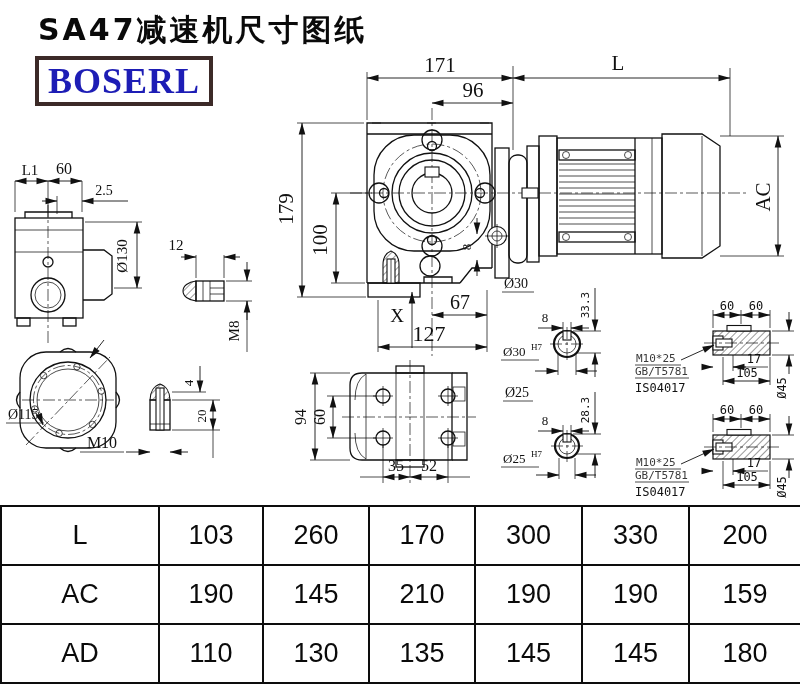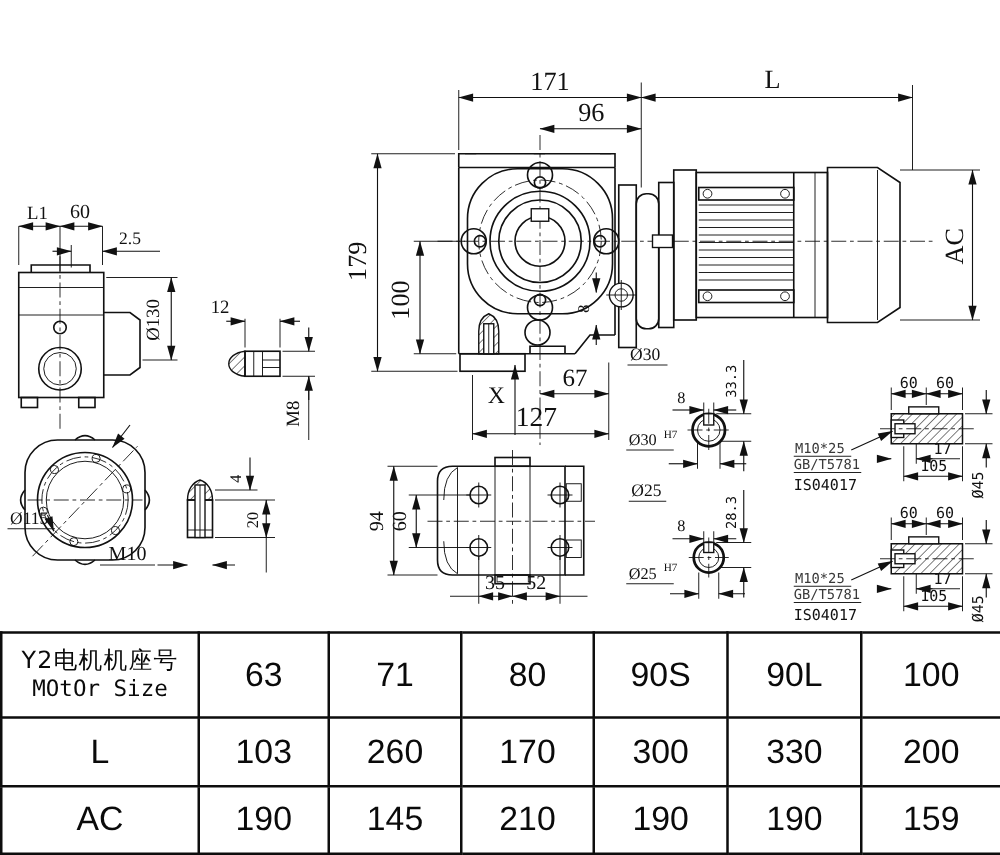--- a/index.html
+++ b/index.html
@@ -422,58 +422,57 @@
   <text class="tm" font-size="12" text-anchor="middle" transform="translate(786,487) rotate(-90)">Ø45</text>
   <text class="tg" x="636" y="466" font-size="11">M10*25</text>
   <line class="sth" x1="635" y1="469" x2="681" y2="469" stroke="#3a3a3a"></line>
   <text class="tg" x="635" y="479" font-size="11">GB/T5781</text>
   <line class="sth" x1="635" y1="482" x2="689" y2="482" stroke="#3a3a3a"></line>
   <text class="tm" x="635" y="496" font-size="12">IS04017</text>
   <line class="dm" x1="681" y1="464" x2="714" y2="449" marker-end="url(#ar)"></line>
 </g>
 </svg>
 
+<div id="title">SA47减速机尺寸图纸</div>
+<div id="logo">BOSERL</div>
 
 <table id="spec-table">
   <colgroup>
     <col style="width:158px">
         <col style="width:104px">
         <col style="width:106px">
     <col style="width:106px">
         <col style="width:107px">
         <col style="width:107px">
         <col style="width:112px">
   </colgroup>
   <tbody>
-        <tr style="height:53px">
-    <td class="hcell">
-      <div class="cn">Y2电机机座号</div>
-      <div class="en">MOtOr Size</div>
-    </td>
-    <td>63</td>
-    <td>71</td>
-    <td>80</td>
-    <td>90S</td>
-    <td>90L</td>
-    <td>100</td>
-  </tr>
   <tr style="height:42px">
     <td>L</td>
     <td>103</td>
     <td>260</td>
     <td>170</td>
     <td>300</td>
     <td>330</td>
     <td able="false">200</td>
   </tr>
   <tr style="height:42px">
     <td>AC</td>
     <td>190</td>
     <td>145</td>
     <td>210</td>
     <td>190</td>
     <td>190</td>
     <td>159</td>
   </tr>
+  <tr style="height:42px">
+    <td>AD</td>
+    <td>110</td>
+    <td>130</td>
+    <td>135</td>
+    <td>145</td>
+    <td>145</td>
+    <td>180</td>
+  </tr>
 </tbody>
     </table>
 
 </div>
 
 </body></html>

